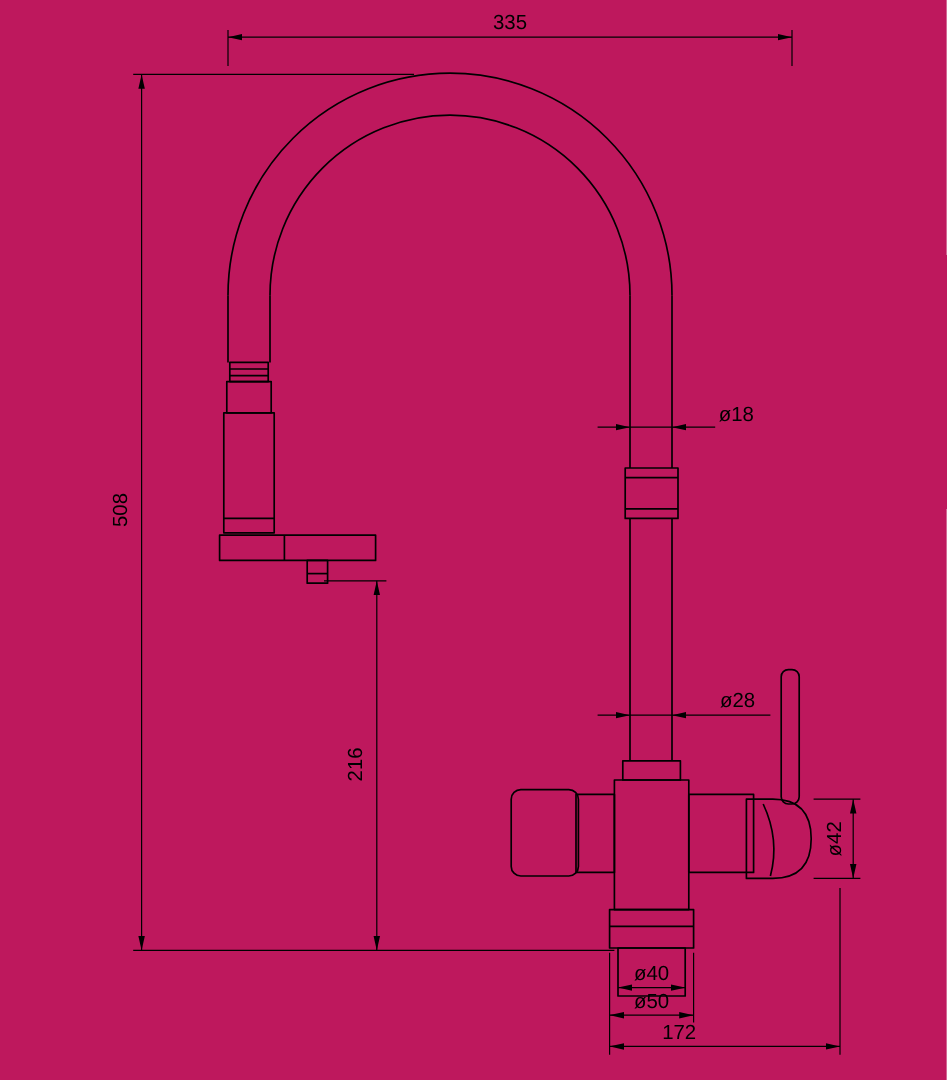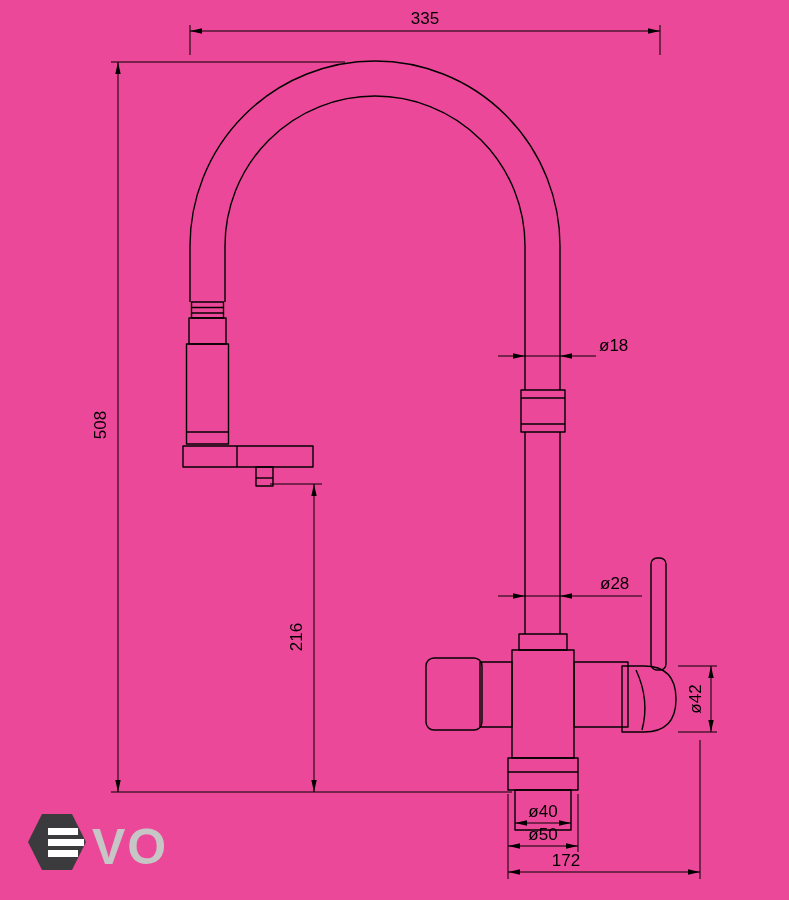--- a/index.html
+++ b/index.html
@@ -1,16 +1,16 @@
 <!DOCTYPE html>
 <html><head>
 <meta charset="utf-8">
 <style>
   html,body{margin:0;padding:0;background:#ffffff;}
-  .page{position:relative;width:789px;height:900px;background:#ec4899;overflow:hidden;
+  .page{position:relative;width:789px;height:900px;background:#be185d;overflow:hidden;
         font-family:"Liberation Sans", sans-serif;}
   svg{display:block;}
   .ol{fill:none;stroke:#000000;stroke-width:1.4;stroke-linejoin:round;stroke-linecap:butt;}
   .dim{stroke:#000000;stroke-width:1;fill:none;}
   .dimtxt{font-family:"Liberation Sans", sans-serif;font-size:17px;fill:#000000;}
   .logo-wrap{position:absolute;left:26px;top:810px;width:170px;height:66px;}
   .logo-text{font-family:"Liberation Sans", sans-serif;font-weight:bold;letter-spacing:2px;}
 </style>
 </head>
 <body>
@@ -120,23 +120,14 @@
       </g>
 
       <g>
         <line class="dim" x1="700" y1="740" x2="700" y2="879"></line>
         <line class="dim" x1="508" y1="872" x2="700" y2="872" marker-start="url(#arr)" marker-end="url(#arr)"></line>
         <text class="dimtxt" x="566" y="866" text-anchor="middle">172</text>
       </g>
     </g>
   </svg>
 
-  <div class="logo-wrap">
-    <svg width="170" height="66" viewBox="0 0 170 66">
-      <polygon points="2,32 16,4 46,4 60,32 46,60 16,60" fill="#3b3b3d"></polygon>
-      <rect x="22" y="18" width="30" height="7" fill="#ffffff"></rect>
-      <rect x="22" y="29" width="36" height="7" fill="#ffffff"></rect>
-      <rect x="22" y="40" width="30" height="7" fill="#ffffff"></rect>
-      <text class="logo-text" x="66" y="54" font-size="50" fill="#c6c6c6">VO</text>
-    </svg>
-  </div>
 
 </div>
 
 </body></html>

